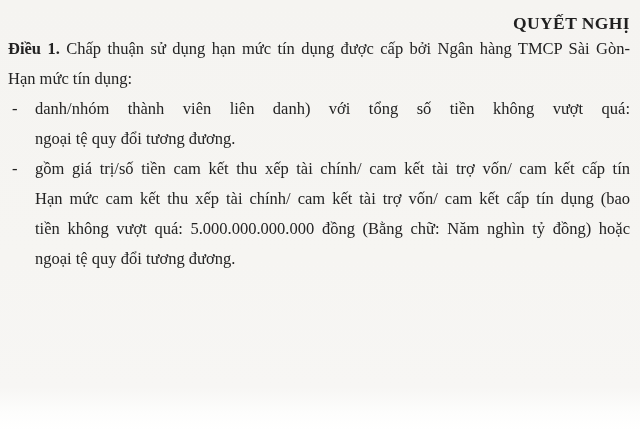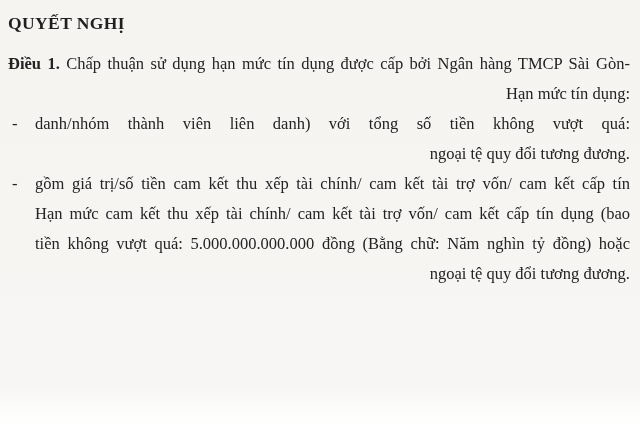--- a/index.html
+++ b/index.html
@@ -12,30 +12,29 @@
     background: linear-gradient(180deg, #f5f4f1 0%, #f6f5f2 60%, #f7f6f4 90%, #fdfdfc 96%, #ffffff 100%);
     font-family: "Liberation Serif", "DejaVu Serif", serif;
     color: #232323;
     padding: 10px 10px 0 8px;
   }
   .doc-title {
     margin: 2px 0 0 0;
     font-size: 17.5px;
     line-height: 22px;
     font-weight: bold;
-    text-align: left;
+    text-align: right;
     letter-spacing: 0.4px;
     color: #1f1f1f;
   }
   .doc-body {
-    margin-top: 15px;
     font-size: 16.5px;
     line-height: 30px;
   }
-  .tline { text-align: right; }
+  .tline { text-align: left; }
   .tline.j {
     text-align: justify;
     text-align-last: justify;
   }
   .bullet {
     position: relative;
     padding-left: 27px;
   }
   .bullet .dash {
     position: absolute;

